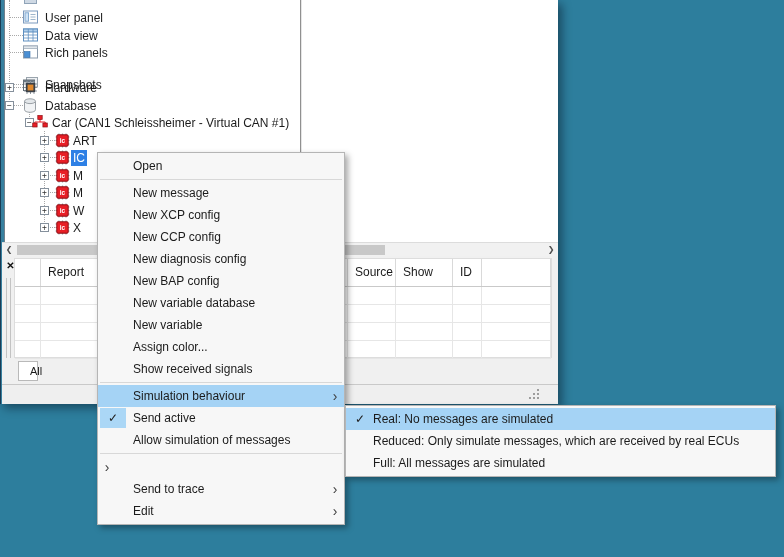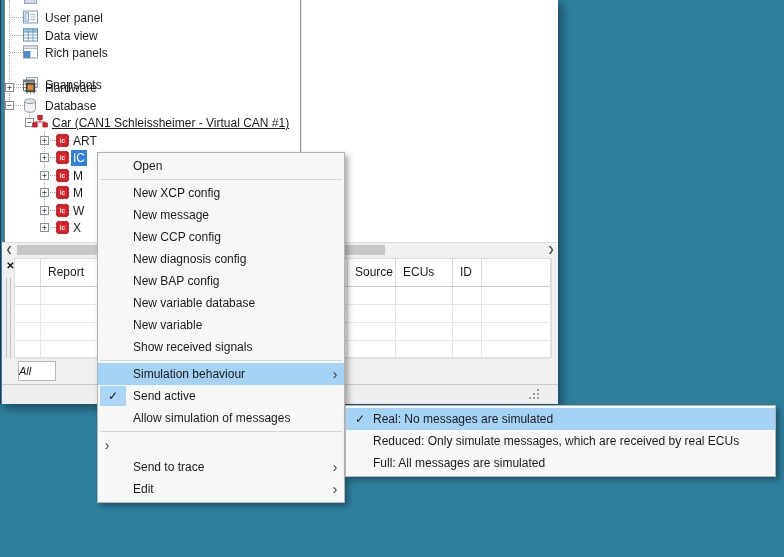--- a/index.html
+++ b/index.html
@@ -43,22 +43,22 @@
     font-size:10px; font-weight:bold; line-height:13px; text-align:center; color:#111; cursor:pointer; }
   .panel-grip { position:absolute; left:4px; top:22px; width:5px; height:80px;
     border-left:1px solid #c3c3c3; border-right:1px solid #c3c3c3; }
   .msg-table { position:absolute; left:12px; top:2px; width:538px; height:100px;
     background:#fff; border:1px solid #ddd; }
   .th-row { display:flex; height:28px; border-bottom:1px solid #c9c9c9; }
   .th { border-right:1px solid #d9d9d9; padding:6px 0 0 7px; white-space:nowrap; overflow:hidden; }
   .tb-row { display:flex; height:18px; }
   .td { border-right:1px solid #e6e6e6; border-bottom:1px solid #e6e6e6; }
   .tab-strip { position:absolute; left:0; top:104px; width:556px; height:23px; }
-  .tab { position:absolute; left:16px; top:1px; width:38px; height:20px; background:#fff;
-    border:1px solid #b9b9b9; font-size:11px; line-height:18px; padding-left:0;font-style:italic; }
+  .tab { position:absolute; left:16px; top:1px; width:20px; height:20px; background:#fff;
+    border:1px solid #b9b9b9; font-size:11px; line-height:18px; padding-left:11px; }
   .bp-sep { position:absolute; left:0; top:128px; width:556px; height:1px; background:#c9c9c9; }
   .bp-bottom { position:absolute; left:0; top:129px; width:556px; height:19px; background:#efefef; }
   .grip-dots { position:absolute; left:527px; top:133px; width:11px; height:11px; }
   .grip-dots i { position:absolute; width:2px; height:2px; background:#9d9d9d; }
   
   .menu { position:absolute; background:#f7f7f7; border:1px solid #b5b5b5;
     box-shadow:3px 3px 6px rgba(0,0,0,.35); padding:2px 0; }
   .context-menu { left:97px; top:152px; width:248px; }
   .sub-menu { left:345px; top:405px; width:431px; }
   .mi { position:relative; height:22px; display:flex; align-items:center; }
@@ -156,21 +156,21 @@
         <div class="dotline-h" style="left: 25px; width: 3px; top: 8px;"></div>
         <div class="expandbox" style="left: 20px;">−</div>
         <span class="ticon" style="left: 27px;">
           <svg width="16" height="13" viewBox="0 0 16 13">
             <path d="M8 4v3M2.8 10V7h10.4v3" fill="none" stroke="#e81e26" stroke-width="1"></path>
             <rect x="5.8" y="0.5" width="4.4" height="4" fill="#e81e26" stroke="#8e1016" stroke-width="0.7"></rect>
             <rect x="0.7" y="8" width="4.4" height="4" fill="#e81e26" stroke="#8e1016" stroke-width="0.7"></rect>
             <rect x="10.9" y="8" width="4.4" height="4" fill="#e81e26" stroke="#8e1016" stroke-width="0.7"></rect>
           </svg>
         </span>
-        <span class="tlabel" style="left: 45px; text-decoration: underline;">Car (CAN1 Schleissheimer - Virtual CAN #1)</span>
+        <span class="tlabel" style="left: 45px;">Car (CAN1 Schleissheimer - Virtual CAN #1)</span>
       </div>
       <div class="tree-row" style="top: 132px;">
         <div class="dotline-h" style="left: 41px; width: 9px; top: 8px;"></div>
         <div class="expandbox" style="left: 35px;">+</div>
         <span class="ticon" style="left: 50px;">
           <svg width="15" height="15" viewBox="0 0 15 15">
             <path d="M4 0.5v2M7.5 0.5v2M11 0.5v2M4 12.5v2M7.5 12.5v2M11 12.5v2M0.5 4h2M0.5 7.5h2M0.5 11h2M12.5 4h2M12.5 7.5h2M12.5 11h2" stroke="#9aa2aa" stroke-width="1.2"></path>
             <rect x="1.8" y="1.8" width="11.4" height="11.4" fill="#e81e26" stroke="#8e1016" rx="1.2"></rect>
             <text x="7.5" y="10" font-size="6.5" font-weight="bold" fill="#ffffff" text-anchor="middle" font-family="sans-serif">ic</text>
           </svg>
@@ -248,21 +248,21 @@
   </div>
 
   <div class="bottom-panel">
     <div class="close-btn">✕</div>
     <div class="panel-grip"></div>
     <div class="msg-table">
         <div class="th-row">
           <div class="th" style="width: 26px;"></div>
           <div class="th" style="width: 307px;">Report</div>
           <div class="th" style="width: 48px;">Source</div>
-          <div class="th" style="width: 57px;">ECUs</div>
+          <div class="th" style="width: 57px;">Show</div>
           <div class="th" style="width: 29px;">ID</div>
           <div class="th" style="width: 69px;"></div>
         </div>
         <div class="tb-row">
           <div class="td" style="width: 26px;"></div>
           <div class="td" style="width: 307px;"></div>
           <div class="td" style="width: 48px;"></div>
           <div class="td" style="width: 57px;"></div>
           <div class="td" style="width: 29px;"></div>
           <div class="td" style="width: 69px;"></div>
@@ -307,39 +307,42 @@
     </div>
   </div>
 </div>
 
 <div class="menu context-menu">
     <div class="mi">
       <span class="mi-label">Open</span>
     </div>
     <div class="msep"></div>
     <div class="mi">
+      <span class="mi-label">New message</span>
+    </div>
+    <div class="mi">
       <span class="mi-label">New XCP config</span>
     </div>
     <div class="mi">
-      <span class="mi-label">New message</span>
-    </div>
-    <div class="mi">
       <span class="mi-label">New CCP config</span>
     </div>
     <div class="mi">
       <span class="mi-label">New diagnosis config</span>
     </div>
     <div class="mi">
       <span class="mi-label">New BAP config</span>
     </div>
     <div class="mi">
       <span class="mi-label">New variable database</span>
     </div>
     <div class="mi">
       <span class="mi-label">New variable</span>
+    </div>
+    <div class="mi">
+      <span class="mi-label">Assign color...</span>
     </div>
     <div class="mi">
       <span class="mi-label">Show received signals</span>
     </div>
     <div class="msep"></div>
     <div class="mi hl">
       <span class="mi-label">Simulation behaviour</span>
       <span class="mi-arrow">›</span>
     </div>
     <div class="mi">

